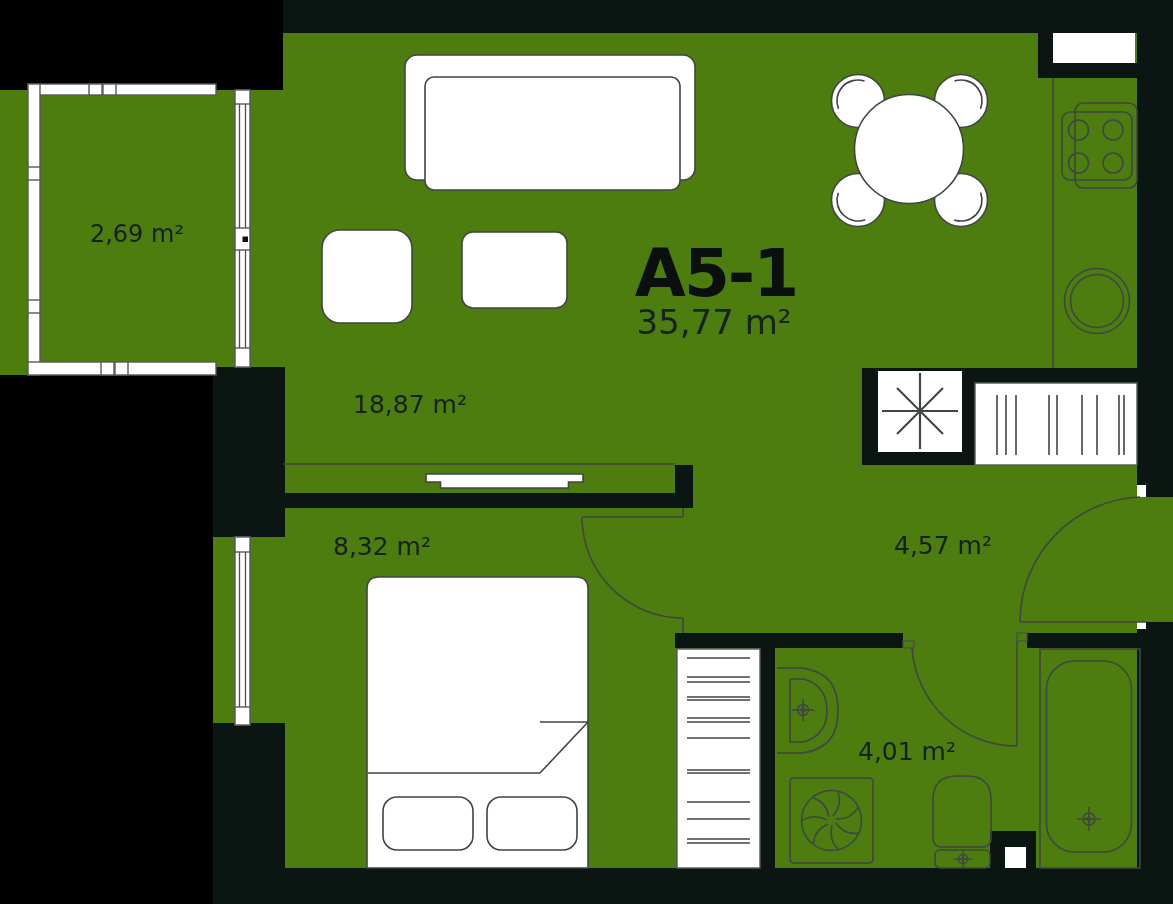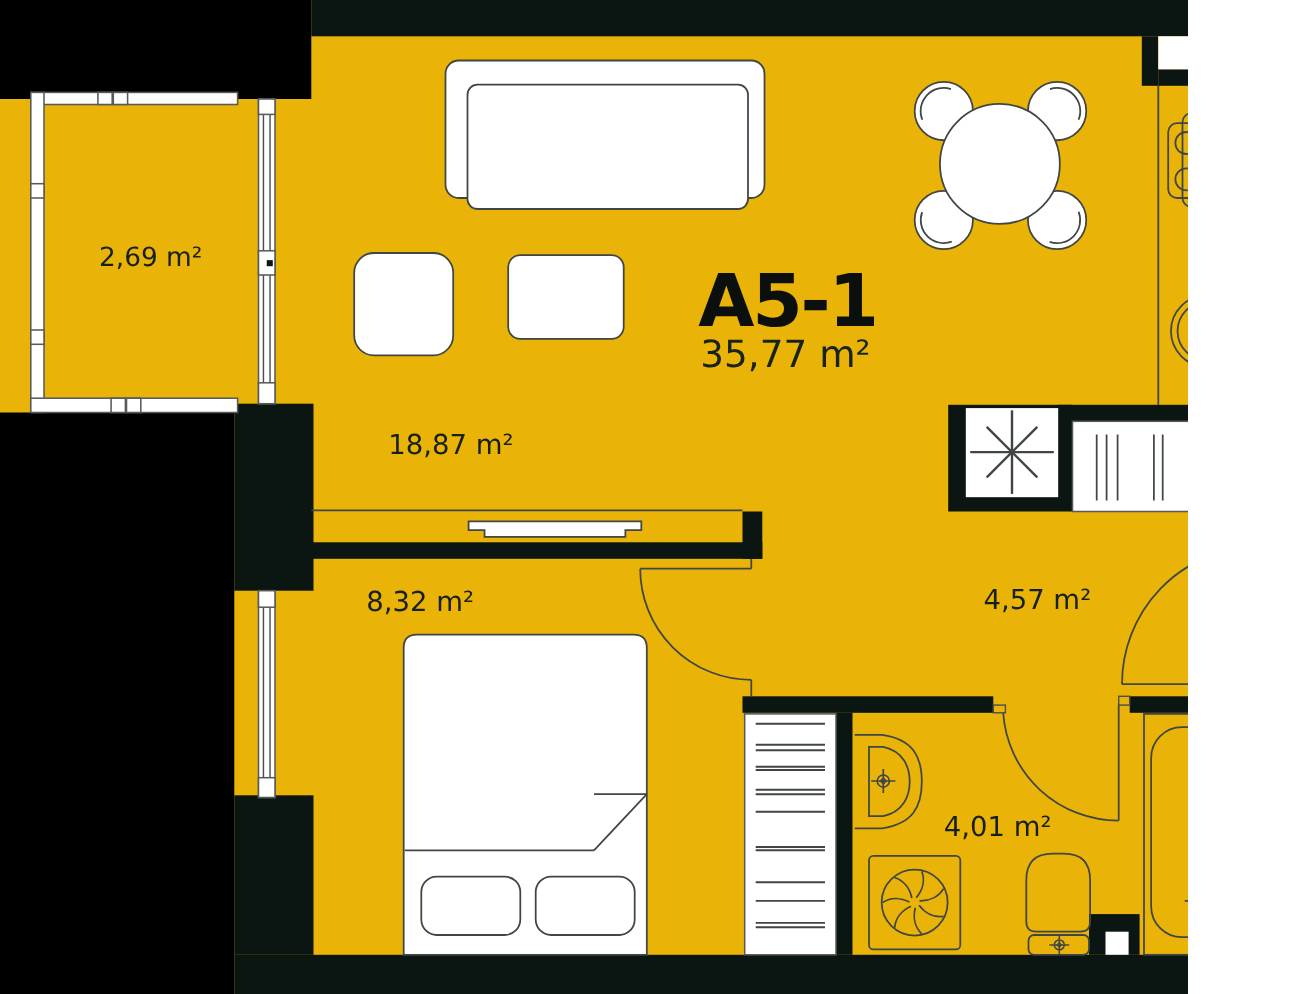--- a/index.html
+++ b/index.html
@@ -1,16 +1,16 @@
 <!DOCTYPE html>
 <html><head>
 <meta charset="utf-8">
 <style>
   html,body{margin:0;padding:0;background:#ffffff;}
-  .stage{position:relative;width:1080px;height:904px;background:#eab308;overflow:hidden;}
+  .stage{position:relative;width:1173px;height:904px;background:#4d7c0f;overflow:hidden;}
   svg{display:block;}
   text{font-family:"DejaVu Sans","Liberation Sans",sans-serif;}
   .room-label{font-size:25px;fill:#17211c;}
   .unit-title{font-size:66px;font-weight:bold;fill:#0b0f0d;letter-spacing:-2px;}
   .unit-area{font-size:34px;fill:#18231e;}
   .balcony-label{font-size:24px;}
   .w{fill:#0b1511;}           
   .o{fill:#000000;}           
   .ln{stroke:#3f4643;stroke-width:1.6;fill:none;}
   .lnw{stroke:#3f4643;stroke-width:1.6;fill:#ffffff;}

